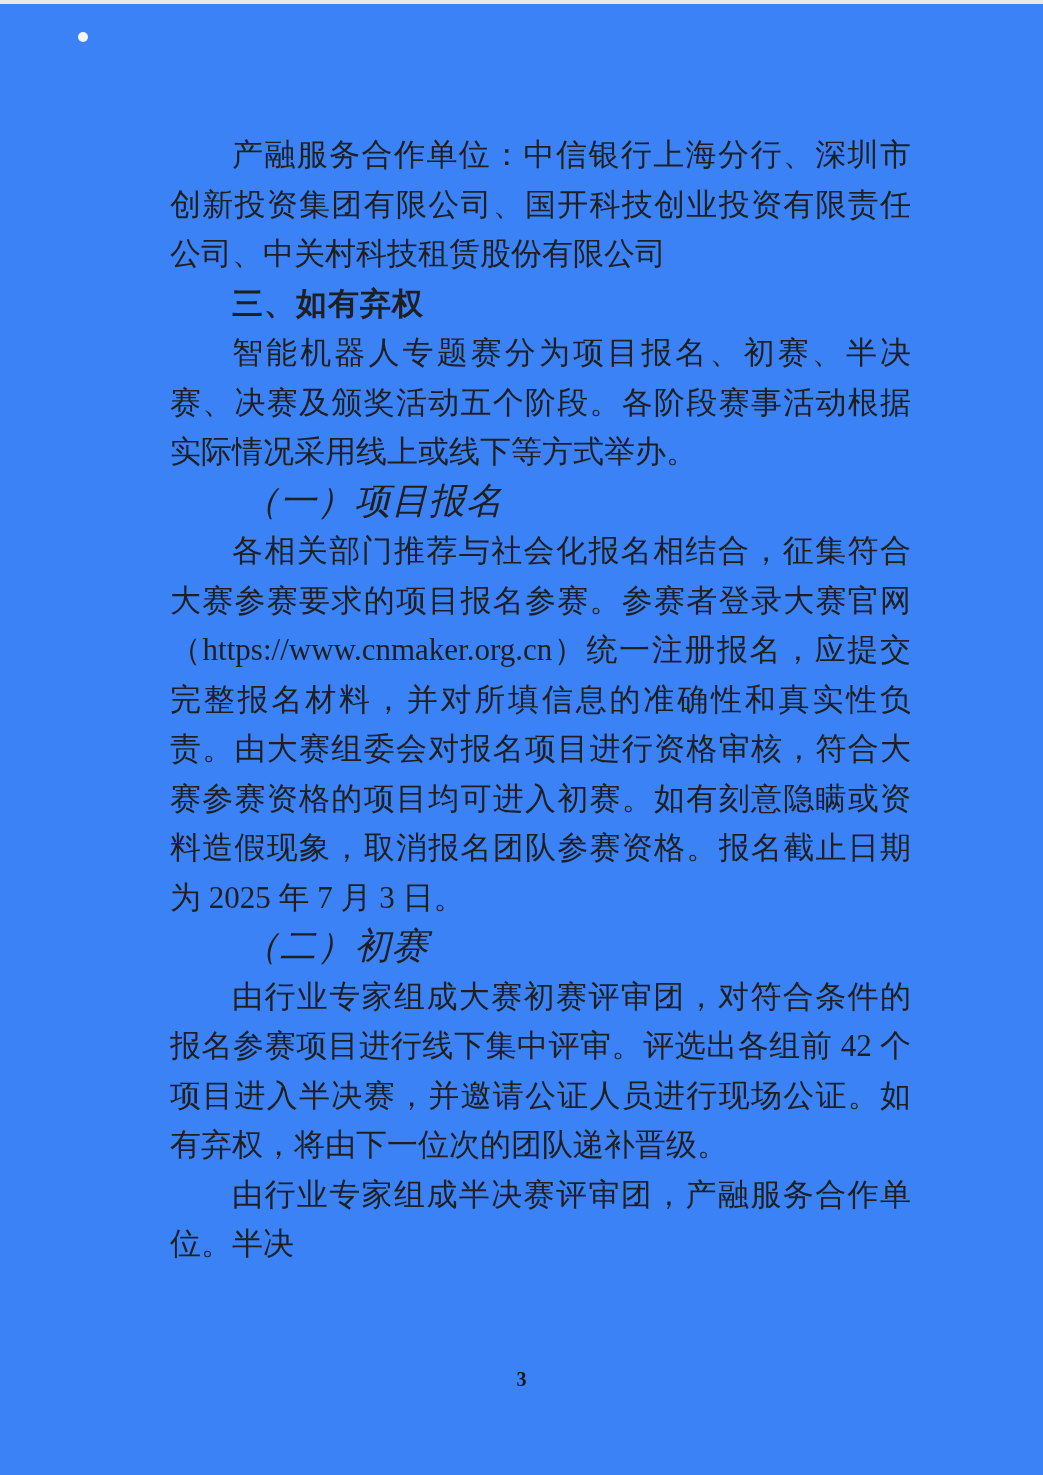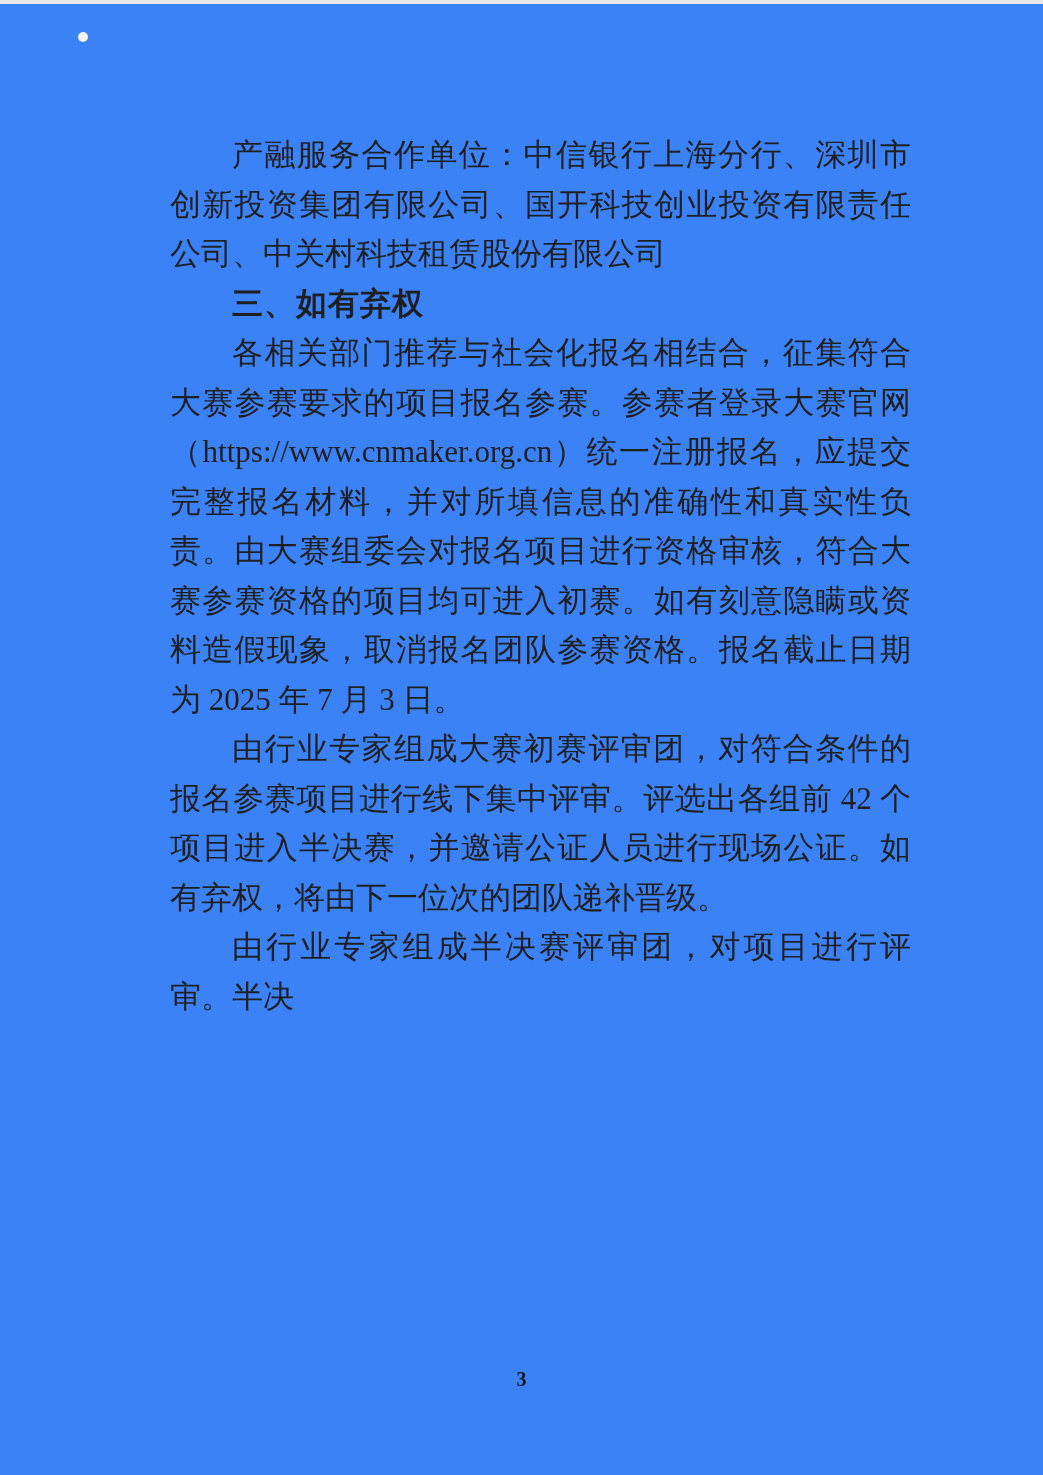--- a/index.html
+++ b/index.html
@@ -70,19 +70,22 @@
 </style>
 </head>
 <body>
 
 <div class="page">
   <div class="scan-artifact"></div>
 
   <div class="content">
     <p class="para">产融服务合作单位：中信银行上海分行、深圳市创新投资集团有限公司、国开科技创业投资有限责任公司、中关村科技租赁股份有限公司</p>
     <h2 class="heading">三、如有弃权</h2>
+    <p class="para">智能机器人专题赛分为项目报名、初赛、半决赛、决赛及颁奖活动五个阶段。各阶段赛事活动根据实际情况采用线上或线下等方式举办。</p>
+    <h3 class="subheading para">（一）项目报名</h3>
     <p class="para">各相关部门推荐与社会化报名相结合，征集符合大赛参赛要求的项目报名参赛。参赛者登录大赛官网（https://www.cnmaker.org.cn）统一注册报名，应提交完整报名材料，并对所填信息的准确性和真实性负责。由大赛组委会对报名项目进行资格审核，符合大赛参赛资格的项目均可进入初赛。如有刻意隐瞒或资料造假现象，取消报名团队参赛资格。报名截止日期为 2025 年 7 月 3 日。</p>
+    <h3 class="subheading para">（二）初赛</h3>
     <p class="para">由行业专家组成大赛初赛评审团，对符合条件的报名参赛项目进行线下集中评审。评选出各组前 42 个项目进入半决赛，并邀请公证人员进行现场公证。如有弃权，将由下一位次的团队递补晋级。</p>
-    <p class="para">由行业专家组成半决赛评审团，对项目进行评审。半决</p>
+    <p class="para">由行业专家组成半决赛评审团，产融服务合作单位。半决</p>
   </div>
 
   <div class="page-number">3</div>
 </div>
 
 </body></html>

